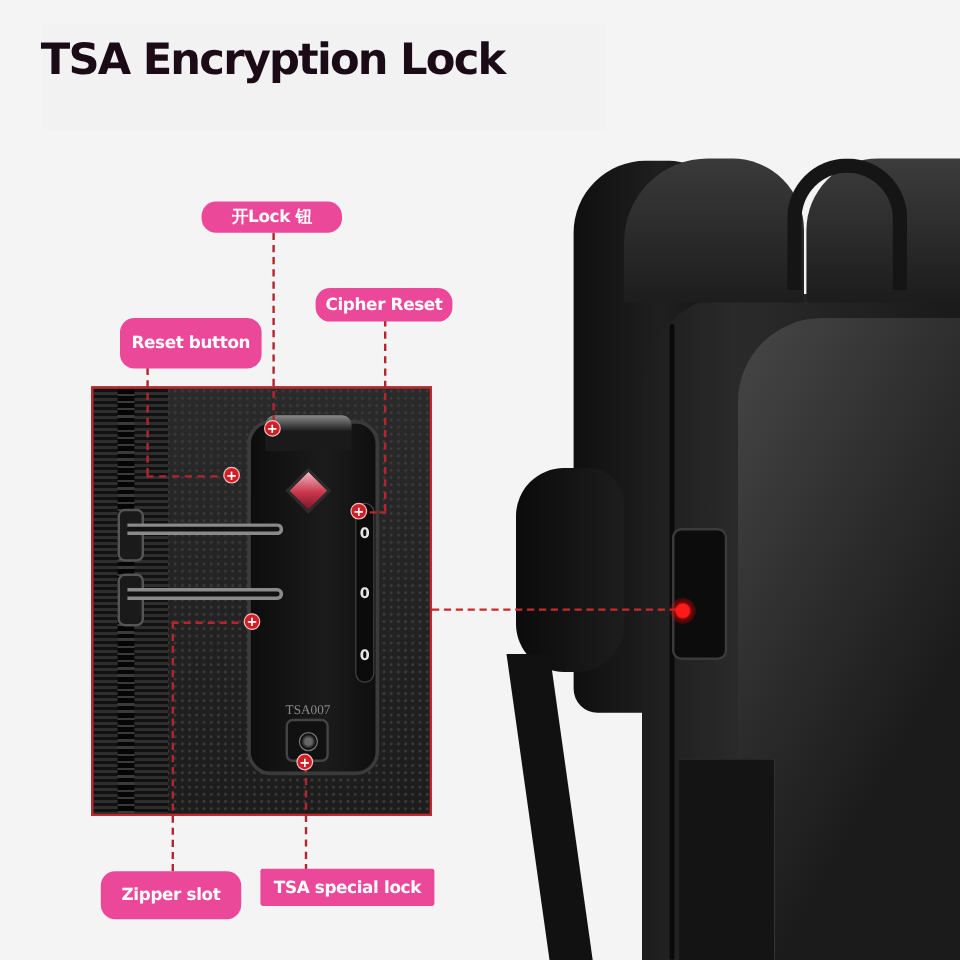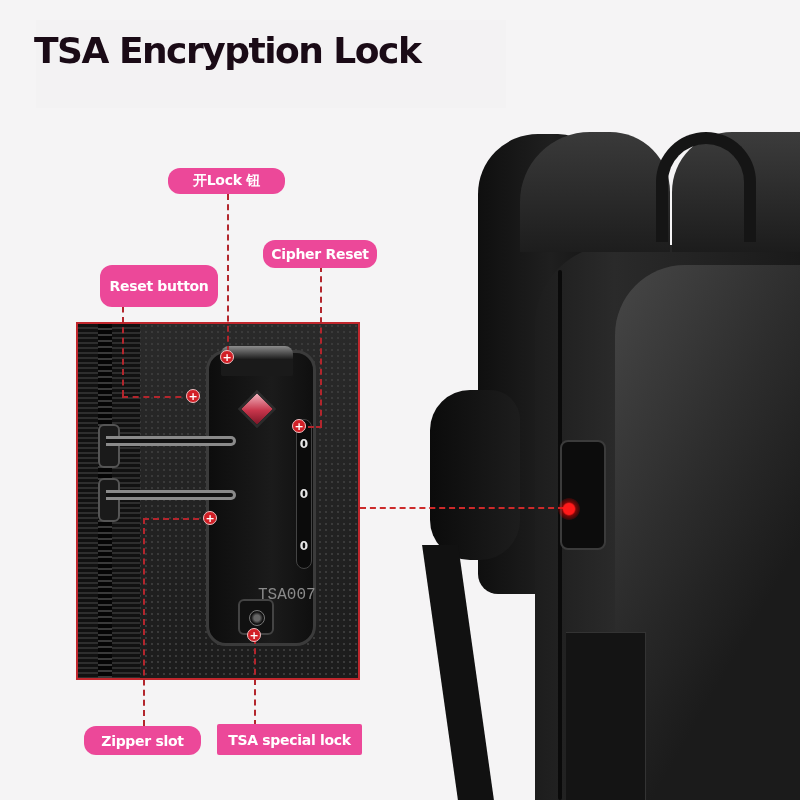--- a/index.html
+++ b/index.html
@@ -65,21 +65,21 @@
     position: absolute; left: 218px; top: 95px; width: 16px; height: 150px;
     background: #0b0b0b; border-radius: 8px; border: 1px solid #444;
   }
   .digit {
     position: absolute; width: 14px; height: 16px; color: #e6e6e6;
     font-family: "DejaVu Sans", sans-serif; font-weight: bold; font-size: 12px;
     display: flex; align-items: center; justify-content: center;
   }
   .model-text {
     position: absolute; left: 160px; top: 262px; color: #8a8a8a;
-    font-family: Liberation Mono, monospace; font-size: 16px; margin-left: 20px;
+    font-family: Liberation Serif, serif; font-size: 11px;
   }
   .keyhole {
     position: absolute; left: 160px; top: 275px; width: 36px; height: 36px;
     background: #111; border: 2px solid #444; border-radius: 6px;
   }
   .keyhole::after {
     content: ""; position: absolute; left: 9px; top: 9px; width: 14px; height: 14px;
     border-radius: 50%; background: radial-gradient(circle, #666 0 30%, #111 60%);
     border: 1px solid #777;
   }
@@ -210,14 +210,14 @@
 
 <div class="marker" style="left:220px; top:350px;">+</div>
 <div class="marker" style="left:186px; top:389px;">+</div>
 <div class="marker" style="left:292px; top:419px;">+</div>
 <div class="marker" style="left:203px; top:511px;">+</div>
 <div class="marker" style="left:247px; top:628px;">+</div>
 
 <div class="pill" style="left:168px; top:168px; width:117px; height:26px;">开Lock  钮</div>
 <div class="pill" style="left:263px; top:240px; width:114px; height:28px;">Cipher Reset</div>
 <div class="pill" style="left:64px; top:265px; width:118px; height:42px;margin-left:36px;">Reset button</div>
-<div class="pill" style="left:84px; top:726px; width:117px; height:29px;">Zipper slot</div>
+<div class="pill" style="left:84px; top:726px; width:117px; height:40px;">Zipper slot</div>
 <div class="pill square" style="left:217px; top:724px; width:145px; height:31px;">TSA special lock</div>
 
 </body></html>

